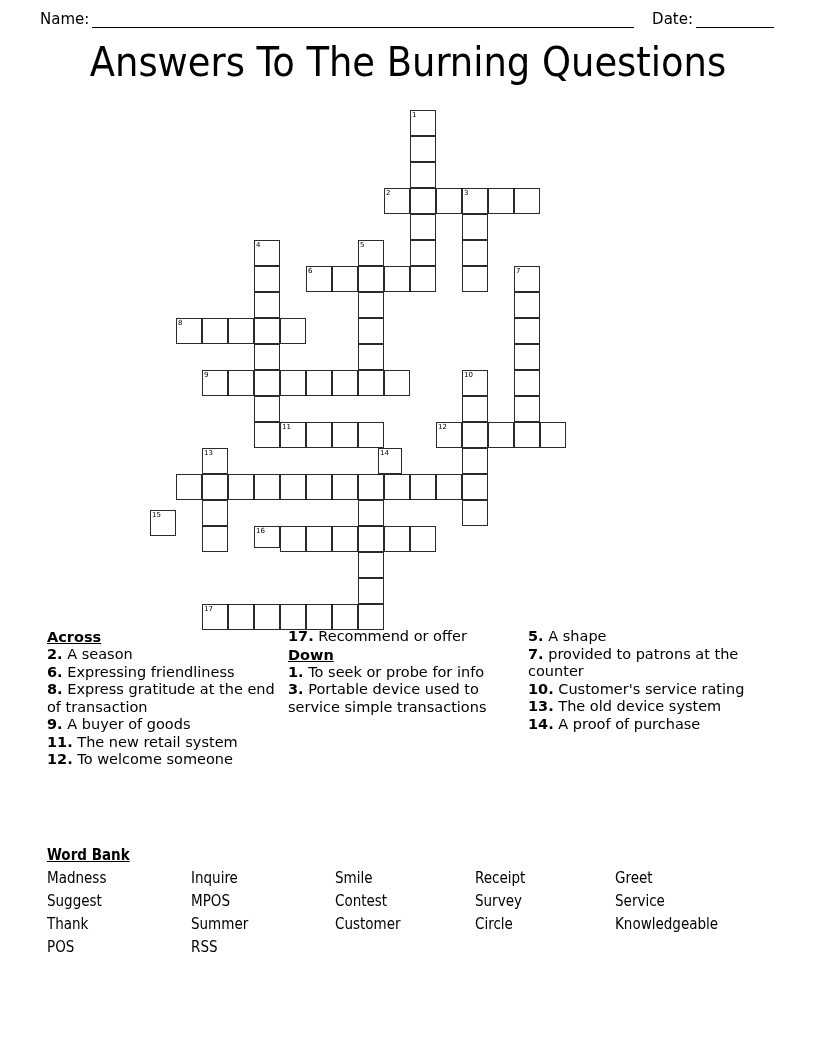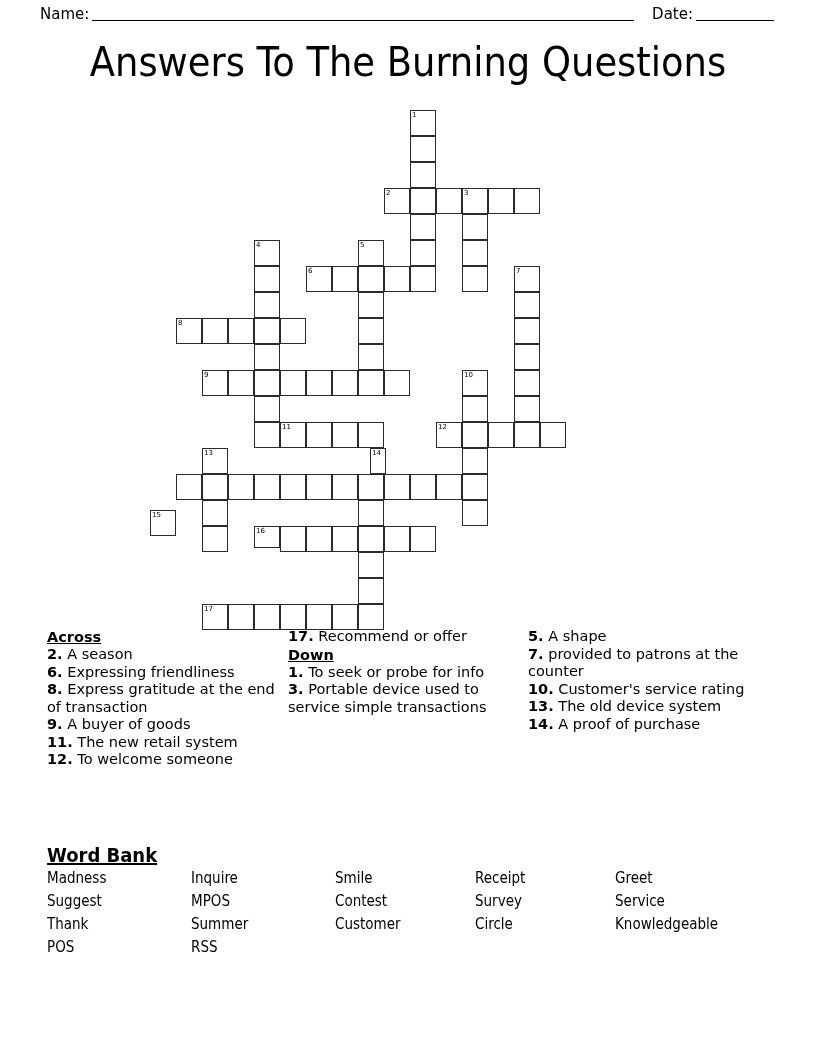--- a/index.html
+++ b/index.html
@@ -18,21 +18,21 @@
   }
 
   
   .name-date-row {
     position: absolute;
     left: 40px;
     top: 0px;
     width: 736px;
     height: 28px;
     display: flex;
-    align-items: center;
+    align-items: flex-end;
     font-size: 15px;
   }
   .nd-label {
     white-space: pre;
   }
   .nd-rule {
     border-bottom: 1px solid #000;
     height: 13px;
     margin: 0 2px 0 3px;
   }
@@ -118,21 +118,21 @@
   
   #word-bank {
     position: absolute;
     left: 47px;
     top: 845px;
     width: 730px;
   }
   .wb-head {
     font-weight: 700;
     text-decoration: underline;
-    font-size: 20px;
+    font-size: 15px;
     line-height: 20px;
     font-family: "DejaVu Sans Condensed", "Liberation Sans Narrow", "Liberation Sans", sans-serif;
     display: block;
     margin-bottom: 2px;
   }
   .wb-grid {
     display: grid;
     grid-template-columns: 144px 144px 140px 140px auto;
     font-size: 15px;
     line-height: 23px;
@@ -240,21 +240,21 @@
       <span class="xw-num">12</span>
     </div>
     <div class="xw-cell" style="left: 488px; top: 422px; width: 26px; height: 26px;"></div>
     <div class="xw-cell" style="left: 540px; top: 422px; width: 26px; height: 26px;"></div>
     <div class="xw-cell" style="left: 202px; top: 448px; width: 26px; height: 26px;">
       <span class="xw-num">13</span>
     </div>
     <div class="xw-cell" style="left: 202px; top: 474px; width: 26px; height: 26px;"></div>
     <div class="xw-cell" style="left: 202px; top: 500px; width: 26px; height: 26px;"></div>
     <div class="xw-cell" style="left: 202px; top: 526px; width: 26px; height: 26px;"></div>
-    <div class="xw-cell" style="left: 370px; top: 448px; width: 16px; height: 26px; padding-left: 6px;">
+    <div class="xw-cell" style="left: 378px; top: 448px; width: 24px; height: 26px; padding-left: 6px;">
       <span class="xw-num">14</span>
     </div>
     <div class="xw-cell" style="left: 358px; top: 474px; width: 26px; height: 26px;"></div>
     <div class="xw-cell" style="left: 358px; top: 500px; width: 26px; height: 26px;"></div>
     <div class="xw-cell" style="left: 358px; top: 526px; width: 26px; height: 26px;"></div>
     <div class="xw-cell" style="left: 358px; top: 552px; width: 26px; height: 26px;"></div>
     <div class="xw-cell" style="left: 358px; top: 578px; width: 26px; height: 26px;"></div>
     <div class="xw-cell" style="left: 358px; top: 604px; width: 26px; height: 26px;"></div>
     <div class="xw-cell" style="left: 150px; top: 474px; width: 26px; height: 26px; margin-top: 36px;">
       <span class="xw-num">15</span>

